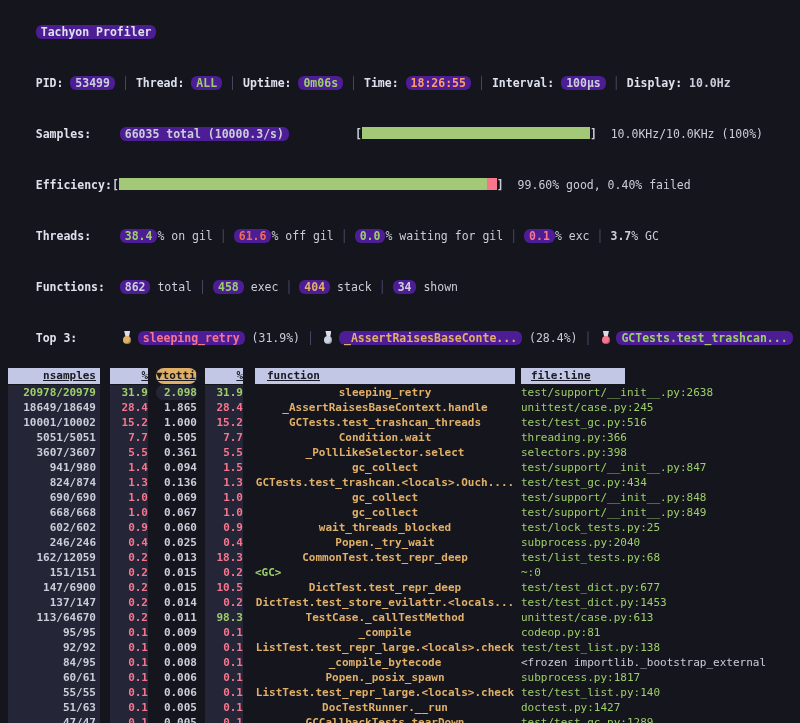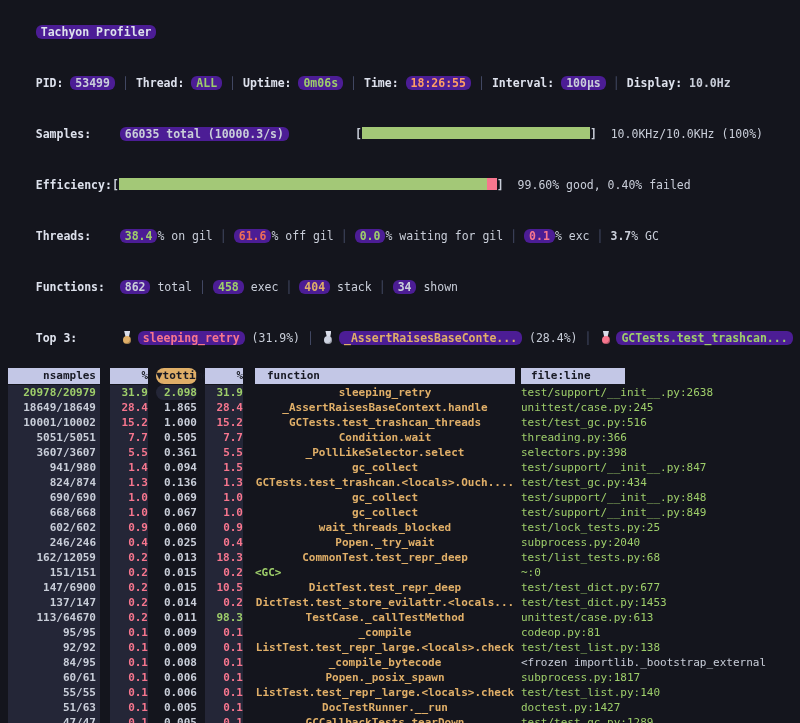--- a/index.html
+++ b/index.html
@@ -41,21 +41,21 @@
   
   .table { margin-top:4px; font-size:11px; }
   .trow { display:flex; line-height:15px; height:15px; white-space:pre; }
   .thead { height:16px; line-height:15px; margin-bottom:1px; }
   .cell-n  { width:92px;  text-align:right; padding-right:4px; }
   .cell-p1 { width:38px;  text-align:right; margin-left:10px; }
   .cell-t  { width:41px;  text-align:right; margin-left:8px;border-radius:8px; }
   .cell-p2 { width:38px;  text-align:right; margin-left:8px; }
   .cell-fn { width:260px; margin-left:12px; overflow:hidden; }
   .cell-fl { margin-left:6px; flex:1; overflow:hidden; }
-  .thead .hbox { background:#c3c7e6; color:#181a24; font-weight:bold; }
+  .thead .hbox { background:#c3c7e6; color:#181a24; font-weight:bold;text-decoration:underline; }
   .thead .hbox.sorted { background:#e0af68; }
   .thead .cell-fl { flex:0 0 104px; }
   .num { font-weight:bold; }
   .cell-fn { font-weight:bold; }
   .hot { background:#242637; }
 </style>
 </head>
 <body>
 
 <div class="app">

